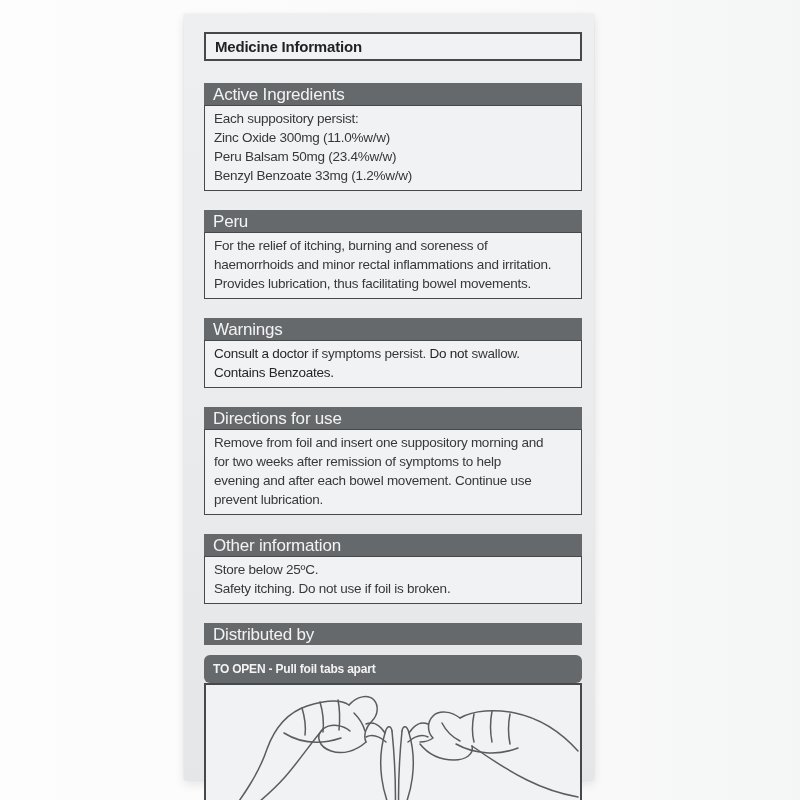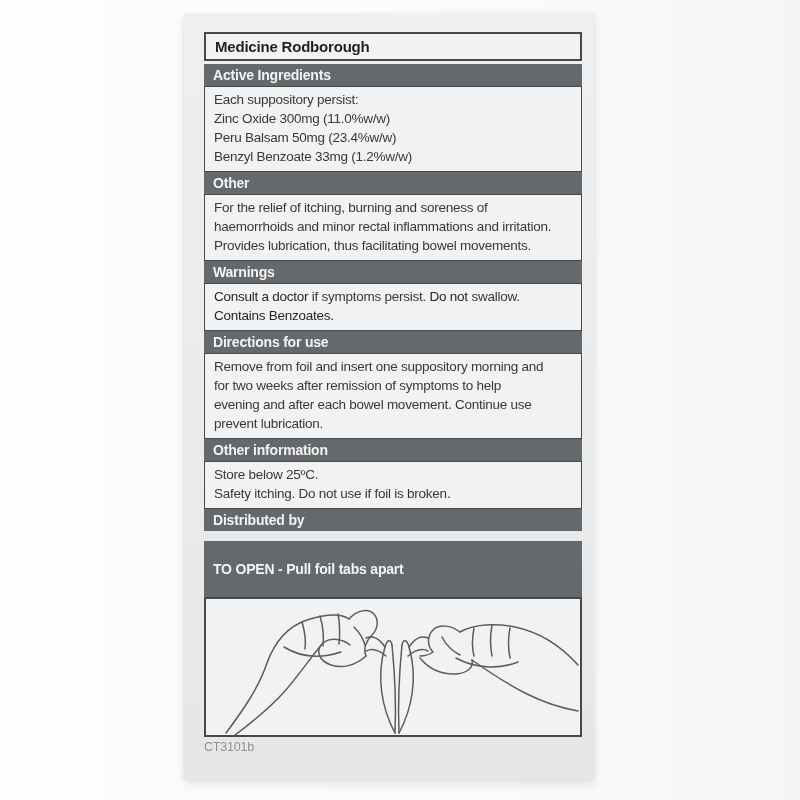--- a/index.html
+++ b/index.html
@@ -41,42 +41,44 @@
     color:#1f2123;
     font-weight:bold;
     font-size:15px;line-height:19px;
     letter-spacing:-0.2px;
     padding:3px 9px;
     margin-bottom:3px;
   }
   .bar{
     background:var(--header-bar);
     color:#f3f3f3;
-    font-weight:bold;
-    font-size:14px;line-height:15px;
+    font-weight:normal;
+    font-size:17px;line-height:15px;
     letter-spacing:-0.2px;
     padding:3.5px 9px;
+    margin-top:19px;
   }
   .content-box{
     border:1.5px solid var(--border-dark);
     background:var(--box-bg);
     color:var(--text);
     font-size:13.5px;line-height:19px;
     letter-spacing:-0.25px;
     padding:3px 9px 5px 9px;
   }
   .content-box .ln{white-space:nowrap;overflow:visible;}
   .b{font-weight:normal;color:#242628;}
   .open-gap{height:10px;}
   .open-bar{
     background:var(--header-bar);
     color:#f3f3f3;font-weight:bold;
-    font-size:14px;line-height:16px;
+    font-size:12px;line-height:16px;
     letter-spacing:-0.2px;
-    padding:20px 9px;
+    padding:6px 9px;
+    border-radius:6px;
   }
   .illo-box{
     border:2px solid var(--border-dark);
     background:var(--box-bg);
     height:140px;
     overflow:hidden;
   }
   .illo-box svg{display:block;width:100%;height:100%;}
   .code-line{
     text-align:left;
@@ -86,31 +88,31 @@
     letter-spacing:-0.2px;
   }
 </style>
 </head>
 <body>
 
 <div class="page">
   <div class="package">
     <div class="label">
 
-      <div class="title-box">Medicine Rodborough</div>
+      <div class="title-box">Medicine Information</div>
 
       <div class="bar">Active Ingredients</div>
       <div class="content-box">
         <div class="ln">Each suppository persist:</div>
         <div class="ln">Zinc Oxide 300mg (11.0%w/w)</div>
         <div class="ln">Peru Balsam 50mg (23.4%w/w)</div>
         <div class="ln">Benzyl Benzoate 33mg (1.2%w/w)</div>
       </div>
 
-      <div class="bar">Other</div>
+      <div class="bar">Peru</div>
       <div class="content-box">
         <div class="ln">For the relief of itching, burning and soreness of</div>
         <div class="ln">haemorrhoids and minor rectal inflammations and irritation.</div>
         <div class="ln">Provides lubrication, thus facilitating bowel movements.</div>
       </div>
 
       <div class="bar">Warnings</div>
       <div class="content-box">
         <div class="ln"><span class="b">Consult a doctor</span><span> if symptoms persist. </span><span class="b">Do not</span><span> swallow.</span></div>
         <div class="ln b">Contains Benzoates.</div>

